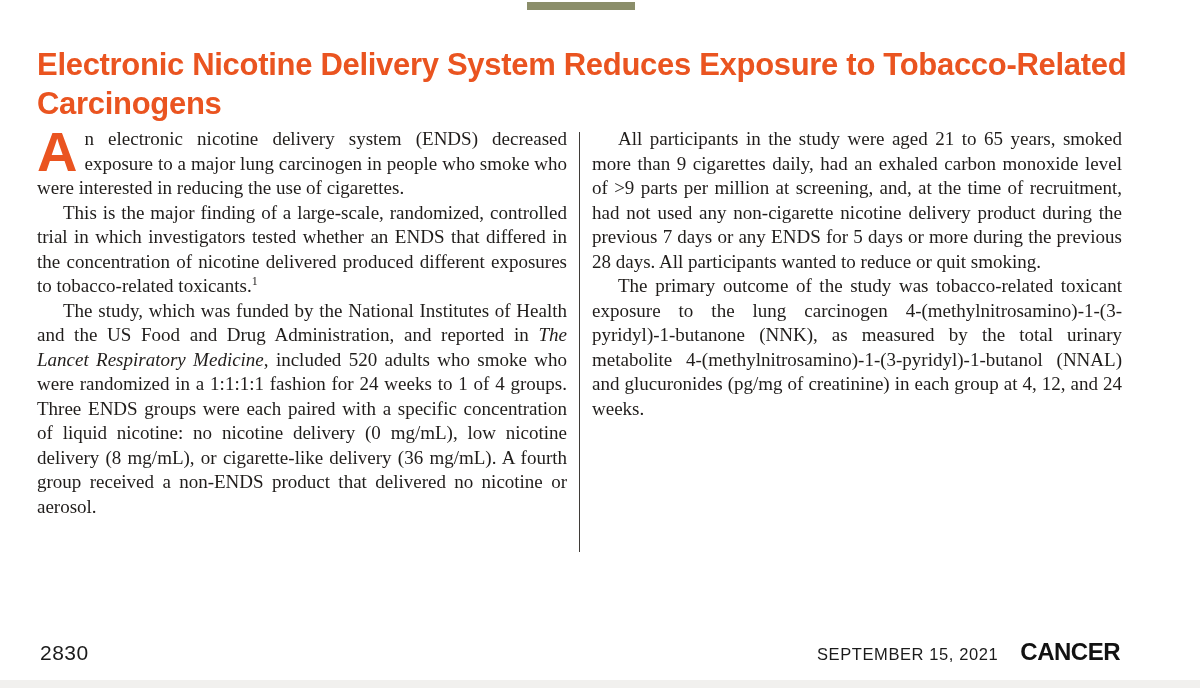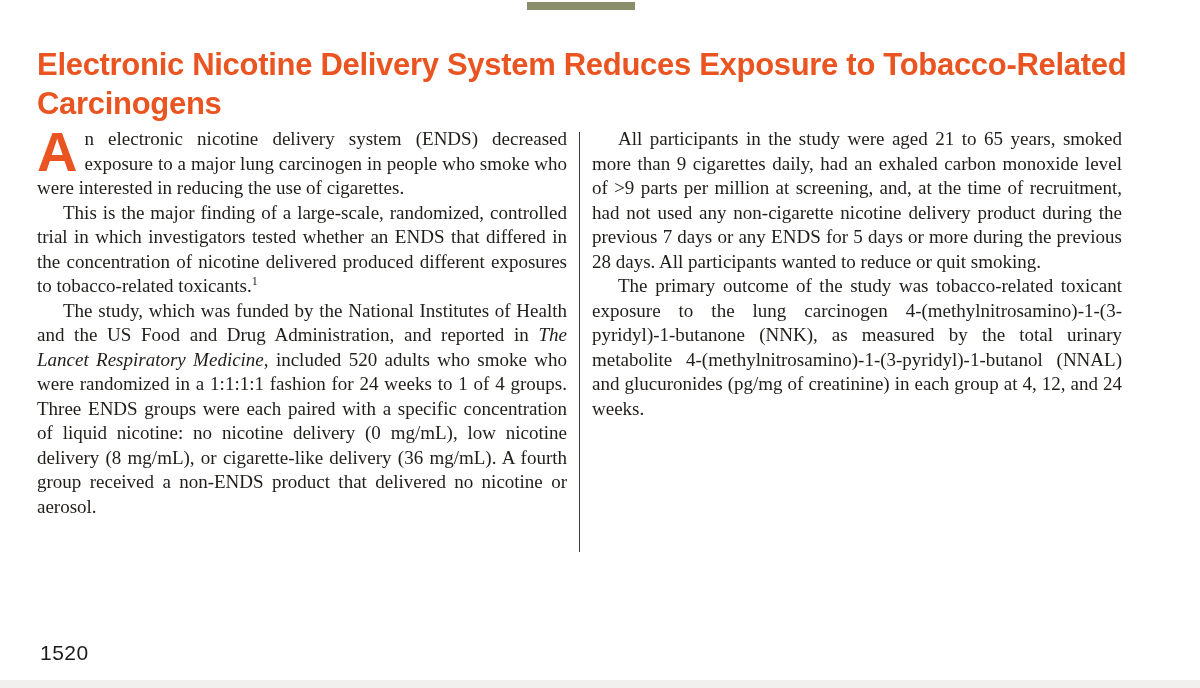--- a/index.html
+++ b/index.html
@@ -148,18 +148,22 @@
       <p class="para">
         <span>All participants in the study were aged 21 to 65 years, smoked more than 9 cigarettes daily, had an exhaled carbon monoxide level of &gt;9 parts per million at screening, and, at the time of recruitment, had not used any non-cigarette nicotine delivery product during the previous 7 days or any ENDS for 5 days or more during the previous 28 days. All participants wanted to reduce or quit smoking.</span>
       </p>
       <p class="para">
         <span>The primary outcome of the study was tobacco-related toxicant exposure to the lung carcinogen 4-(methylnitrosamino)-1-(3-pyridyl)-1-butanone (NNK), as measured by the total urinary metabolite 4-(methylnitrosamino)-1-(3-pyridyl)-1-butanol (NNAL) and glucuronides (pg/mg of creatinine) in each group at 4, 12, and 24 weeks.</span>
       </p>
     </div>
 
   </div>
 
-  <div class="footer-page-number">1520</div>
+  <div class="footer-page-number">2830</div>
 
+  <div class="footer-right">
+    <span class="footer-date">SEPTEMBER 15, 2021</span>
+    <span class="journal-logo">CANCER</span>
+  </div>
 
   <div class="bottom-strip"></div>
 
 </div>
 
 </body></html>

